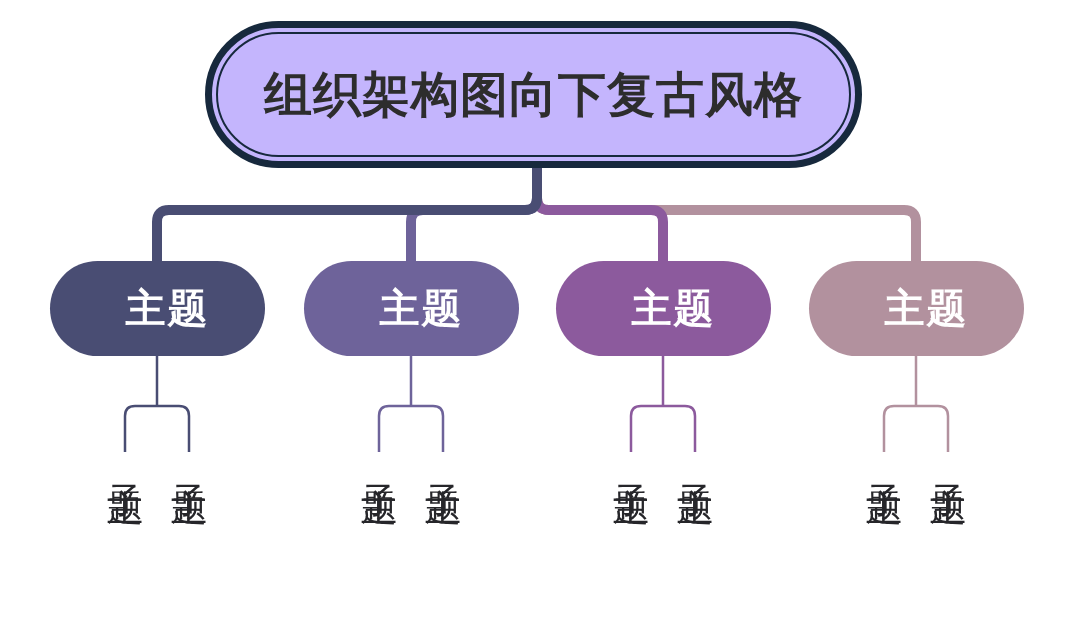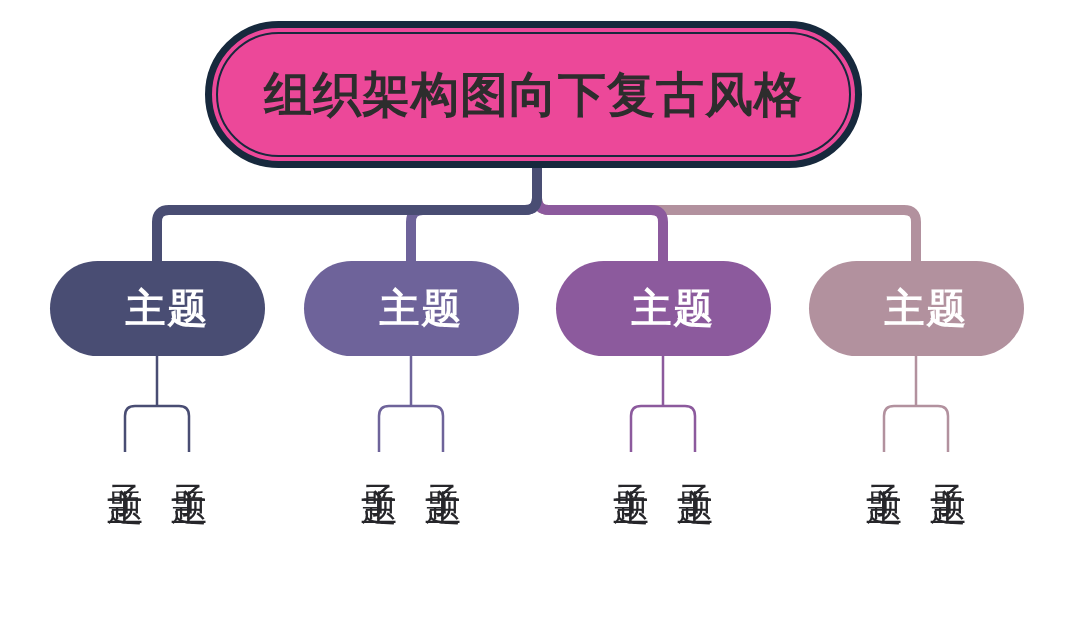--- a/index.html
+++ b/index.html
@@ -24,21 +24,21 @@
   }
   .root-node {
     position: absolute;
     left: 205px;
     top: 21px;
     width: 657px;
     height: 147px;
     box-sizing: border-box;
     border: 7px solid #17293d;
     border-radius: 74px;
-    background: #ec4899;
+    background: #c4b5fd;
   }
   .root-inner {
     position: absolute;
     inset: 4px;
     border: 2px solid #17293d;
     border-radius: 64px;
     display: flex;
     align-items: center;
     justify-content: center;
   }

